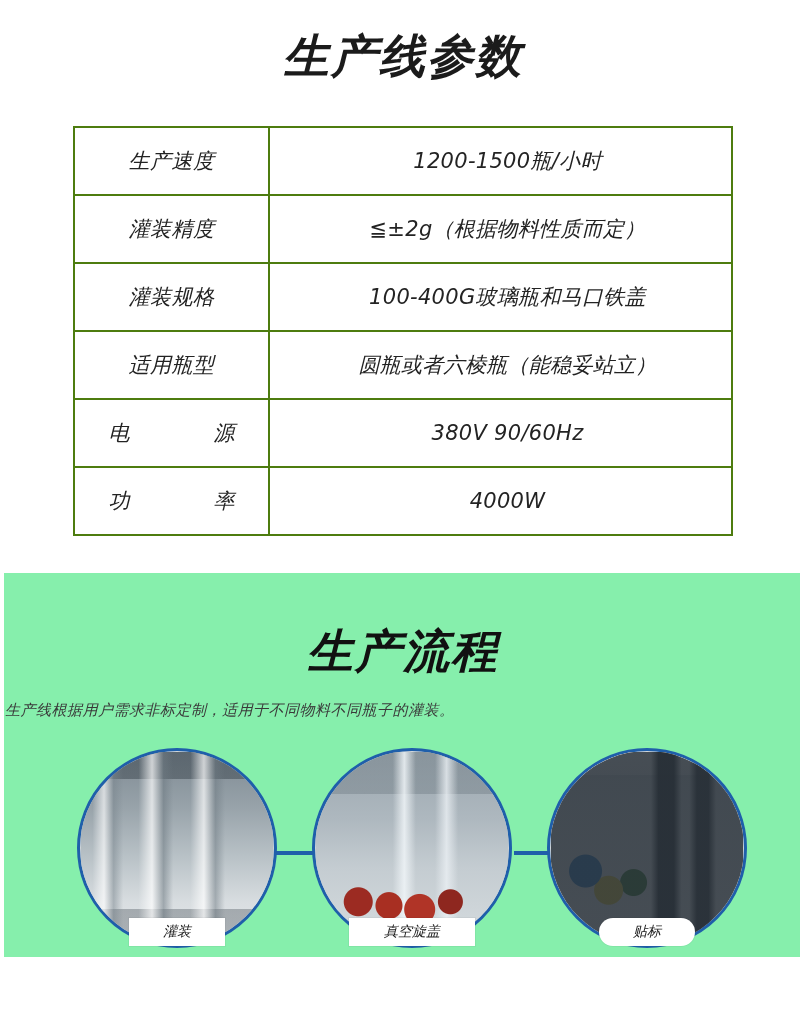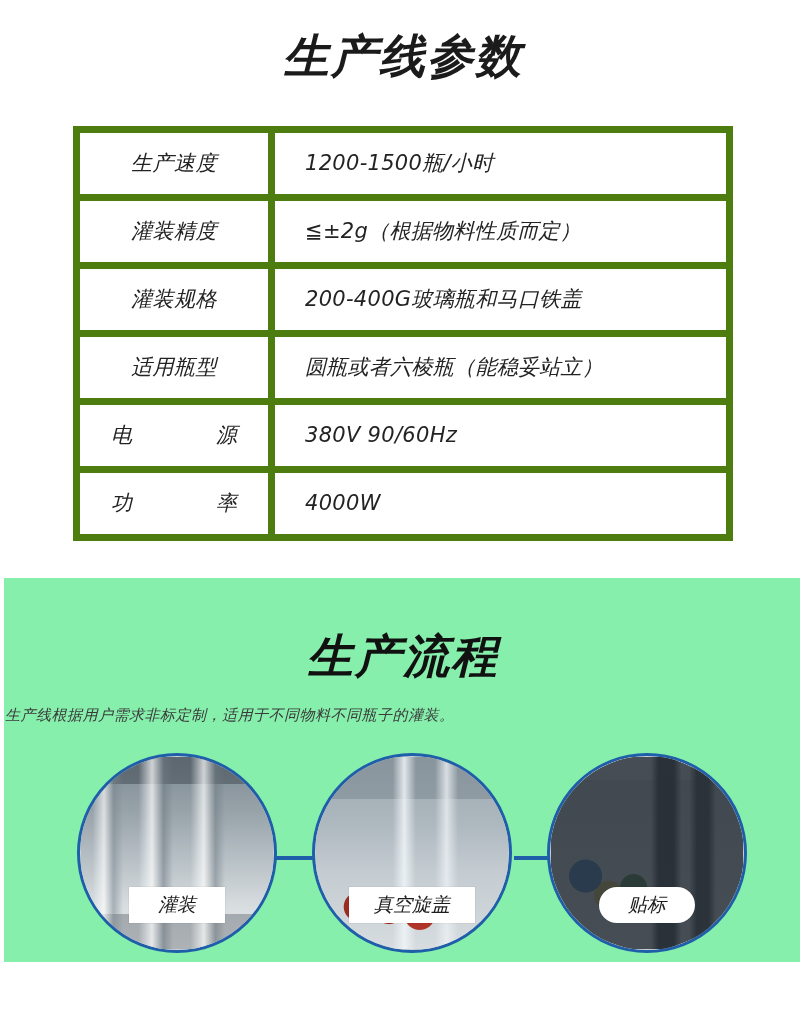--- a/index.html
+++ b/index.html
@@ -25,38 +25,39 @@
     line-height: 1.45;
   }
   .params-table {
     width: 660px;
     margin: 36px auto 0 auto;
     border-collapse: collapse;
     table-layout: fixed;
   }
   .params-table tr { height: 68px; }
   .params-table td {
-    border: 7px solid #4d7c0f;
+    border: 2px solid #4d7c0f;
     font-size: 21px;
     color: #232323;
     padding: 10px 16px;
     vertical-align: middle;
   }
   .params-table td.label {
     width: 195px;
     text-align: center;
     letter-spacing: 0.5px;
   }
   .params-table td.label.spaced {
     letter-spacing: 14px;
     text-indent: 14px;
   }
   .params-table td.value {
     padding-left: 30px;
     letter-spacing: 0.3px;
+    text-align: center;
   }
 
   
   .process-section {
     background: #86efac;
     padding: 34px 0 30px 0;
     height: 384px;
     position: relative;
   }
   .process-title {
@@ -167,24 +168,24 @@
   .p3:before {
     content:"";
     position:absolute; left:0; right:0; top:0; height:26px;
     background: linear-gradient(180deg,#e9edef,#cfd6da);
   }
 
   .step-label {
     position: absolute;
     left: 50%;
     transform: translateX(-50%);
-    bottom: 28px;
+    bottom: 0;
     background: #ffffff;
     color: #1c1c1c;
-    font-size: 19px;
+    font-size: 14px;
     padding: 5px 14px;
     white-space: nowrap;
     z-index: 3;
     box-shadow: 0 0 0 1px rgba(0,0,0,0.04);
   }
   .step.s1 .step-label { width: 96px; text-align: center; }
   .step.s2 .step-label { width: 126px; text-align: center; }
   .step.s3 .step-label { width: 96px; text-align: center; border-radius: 18px; }
 </style>
 </head>
@@ -200,21 +201,21 @@
         <tr>
           <td class="label">生产速度</td>
           <td class="value">1200-1500瓶/小时</td>
         </tr>
         <tr>
           <td class="label">灌装精度</td>
           <td class="value">≦±2g（根据物料性质而定）</td>
         </tr>
         <tr>
           <td class="label">灌装规格</td>
-          <td class="value">200-400G玻璃瓶和马口铁盖</td>
+          <td class="value">100-400G玻璃瓶和马口铁盖</td>
         </tr>
         <tr>
           <td class="label">适用瓶型</td>
           <td class="value">圆瓶或者六棱瓶（能稳妥站立）</td>
         </tr>
         <tr>
           <td class="label spaced">电　　源</td>
           <td class="value">380V 90/60Hz</td>
         </tr>
         <tr>

